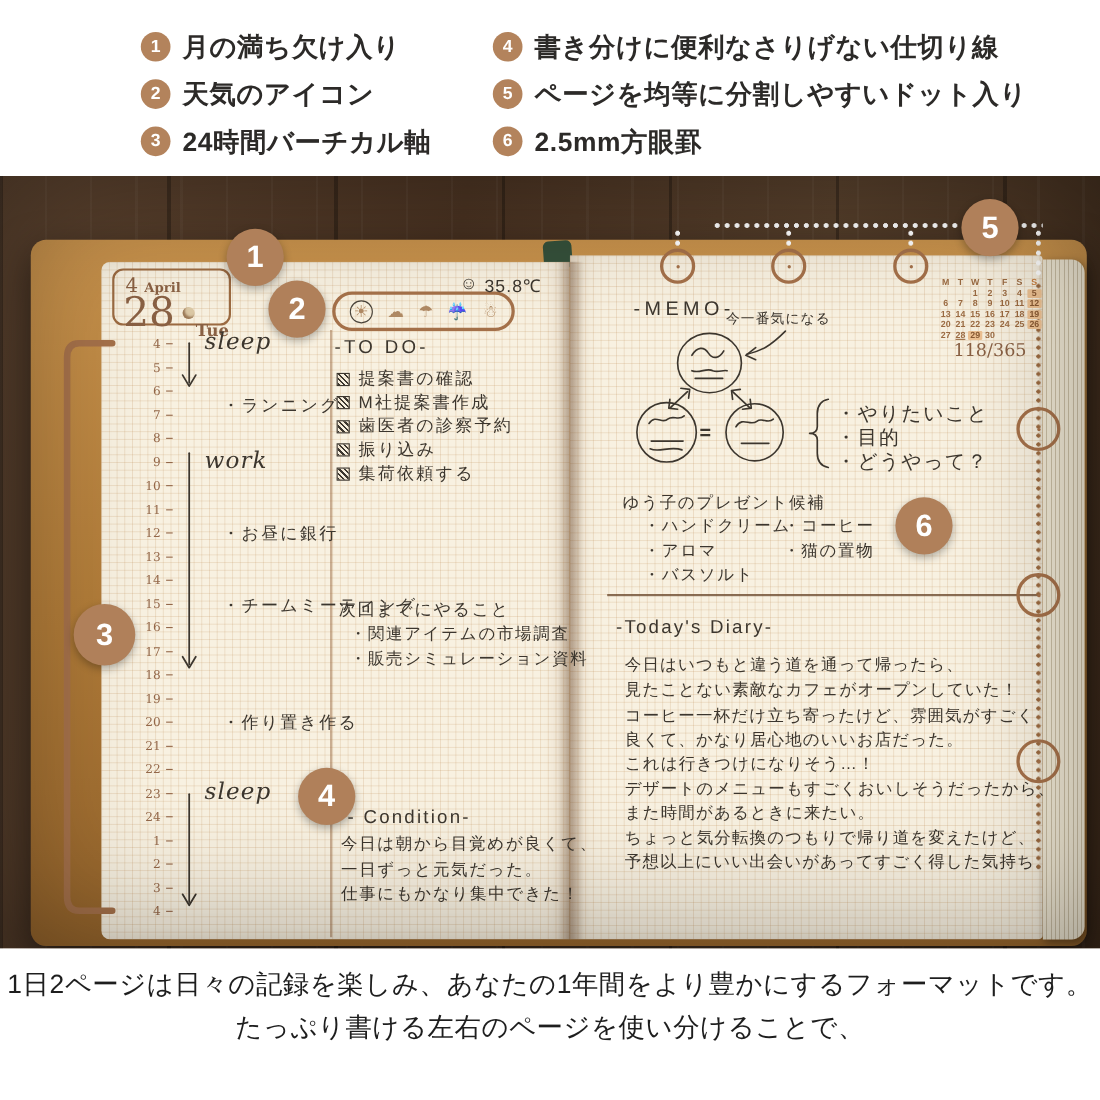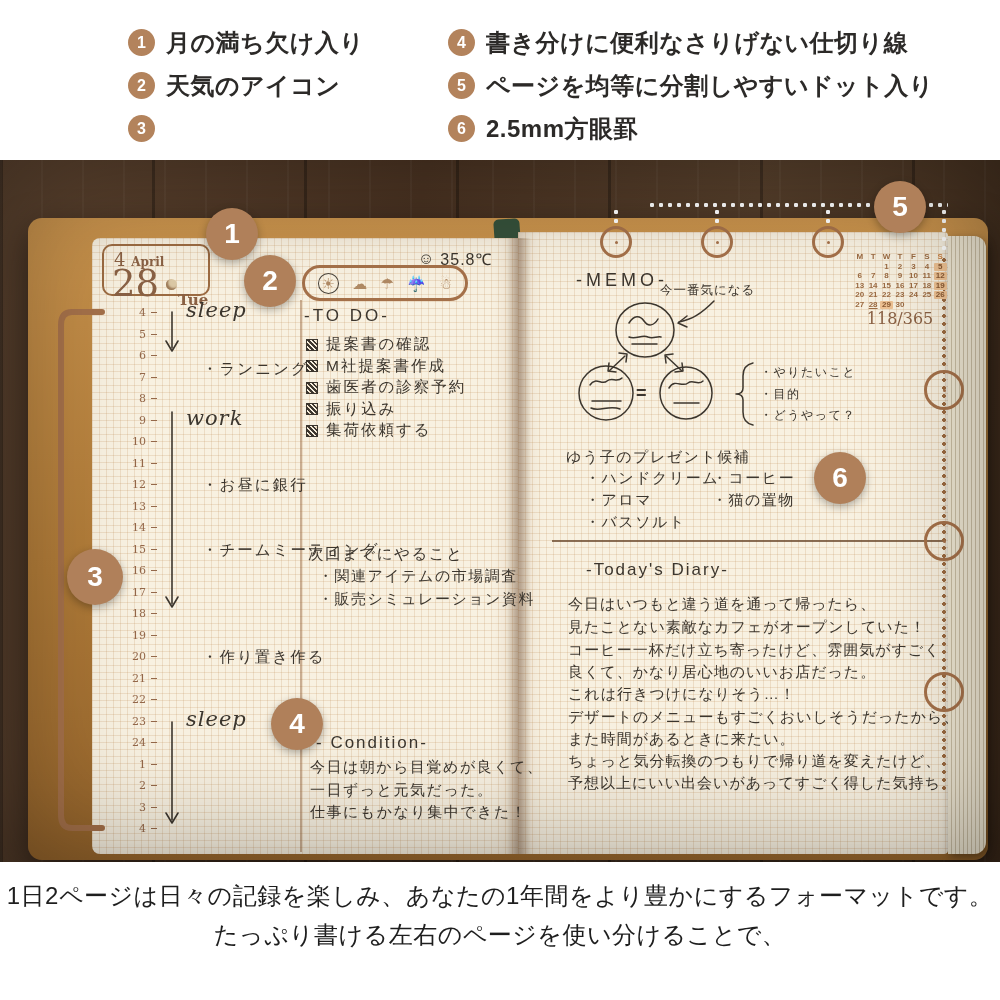--- a/index.html
+++ b/index.html
@@ -63,21 +63,21 @@
   #divider-right{position:absolute;left:552px;top:380px;width:392px;height:1.5px;background:rgba(110,78,50,.8);}
 
   .sec-head{position:absolute;color:#3c362e;font-size:17px;letter-spacing:3px;white-space:nowrap;}
   .todo-row{position:absolute;left:306px;display:flex;align-items:center;gap:8px;}
   .todo-box{width:12px;height:12px;border:1.5px solid #3c362e;box-sizing:border-box;
     background:repeating-linear-gradient(45deg,#3c362e 0 1.5px,rgba(0,0,0,0) 1.5px 3.5px);}
   .todo-text{color:#3c362e;font-size:15.5px;letter-spacing:2px;white-space:nowrap;}
   .list-line{position:absolute;left:0;color:#3c362e;font-size:15px;letter-spacing:1.5px;white-space:nowrap;}
 
   #memo-eq{position:absolute;left:636px;top:223px;color:#3c362e;font-size:18px;font-weight:bold;}
-  #memo-brace-list .list-line{font-size:12px;}
+  #memo-brace-list .list-line{font-size:18px;}
   .diary-line{position:absolute;left:0;color:#3c362e;font-size:15px;letter-spacing:1px;white-space:nowrap;}
 
   #calendar{position:absolute;left:853px;top:93px;width:94px;display:grid;grid-template-columns:repeat(7,1fr);row-gap:1.5px;z-index:1;}
   .cal-cell{font-size:8px;line-height:8px;text-align:center;color:#9c6b42;font-weight:bold;}
   #calendar > .cal-cell:nth-child(7){color:#c97f3f;}
   .cal-hl{background:#eec293;border-radius:1px;color:#8a5a33;}
   .cal-cur{text-decoration:underline;}
   #page-counter{position:absolute;left:853px;top:149px;width:94px;text-align:center;font-family:"DejaVu Serif",serif;font-size:16px;color:#8a6144;}
 
   
@@ -108,20 +108,21 @@
       <div class="feat-row">
         <div class="feat-num">1</div>
         <div class="feat-label">月の満ち欠け入り</div>
       </div>
       <div class="feat-row">
         <div class="feat-num">2</div>
         <div class="feat-label">天気のアイコン</div>
       </div>
       <div class="feat-row">
         <div class="feat-num">3</div>
+        <div class="feat-label">24時間バーチカル軸</div>
       </div>
     </div>
   <div class="feat-col" id="feat-col-right">
       <div class="feat-row">
         <div class="feat-num">4</div>
         <div class="feat-label">書き分けに便利なさりげない仕切り線</div>
       </div>
       <div class="feat-row">
         <div class="feat-num">5</div>
         <div class="feat-label">ページを均等に分割しやすいドット入り</div>
@@ -272,21 +273,21 @@
       <div class="list-line" style="top: 309px;">・ハンドクリーム</div>
       <div class="list-line" style="top: 331px;">・アロマ</div>
       <div class="list-line" style="top: 353px;">・バスソルト</div>
     </div>
   <div id="gift-col2" style="position:absolute;left:712px;top:0;">
       <div class="list-line" style="top: 309px;">・コーヒー</div>
       <div class="list-line" style="top: 331px;">・猫の置物</div>
     </div>
 
   <div id="divider-right"></div>
-  <div class="sec-head" style="left:586px;top:400px;letter-spacing:2px;">-Today's Diary-</div>
+  <div class="sec-head" style="left:560px;top:400px;letter-spacing:2px;">-Today's Diary-</div>
   <div id="diary-lines" style="position:absolute;left:568px;top:0;">
       <div class="diary-line" style="top: 435px;">今日はいつもと違う道を通って帰ったら、</div>
       <div class="diary-line" style="top: 458.3px;">見たことない素敵なカフェがオープンしていた！</div>
       <div class="diary-line" style="top: 480.6px;">コーヒー一杯だけ立ち寄ったけど、雰囲気がすごく</div>
       <div class="diary-line" style="top: 502.9px;">良くて、かなり居心地のいいお店だった。</div>
       <div class="diary-line" style="top: 525.2px;">これは行きつけになりそう…！</div>
       <div class="diary-line" style="top: 547.5px;">デザートのメニューもすごくおいしそうだったから、</div>
       <div class="diary-line" style="top: 569.8px;">また時間があるときに来たい。</div>
       <div class="diary-line" style="top: 592.1px;">ちょっと気分転換のつもりで帰り道を変えたけど、</div>
       <div class="diary-line" style="top: 614.4px;">予想以上にいい出会いがあってすごく得した気持ち。</div>

